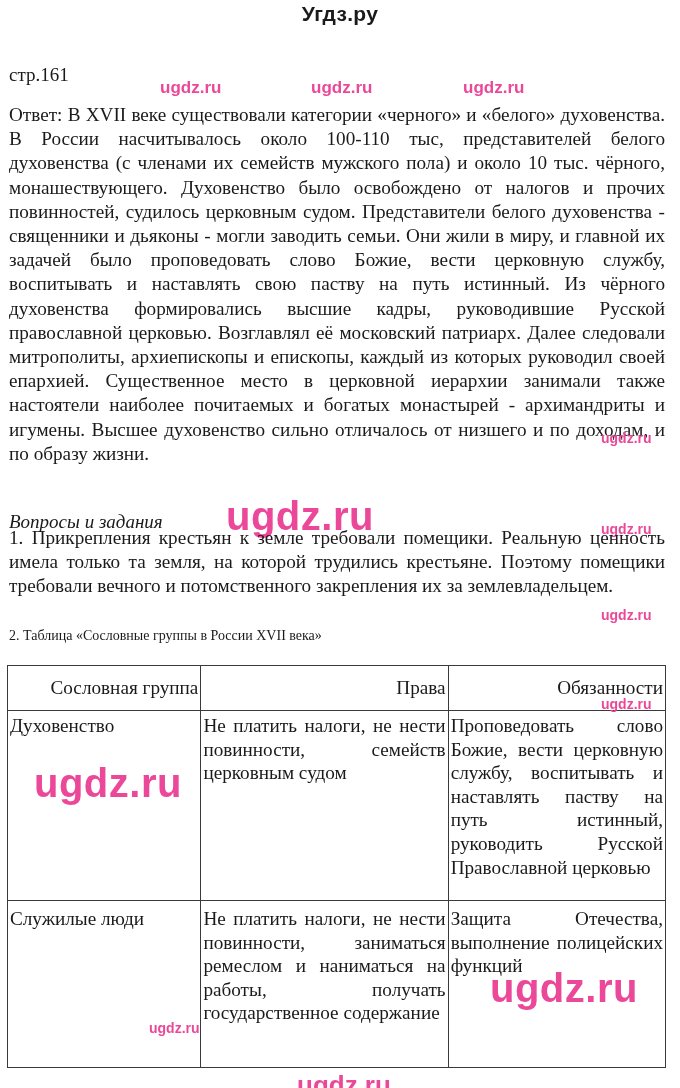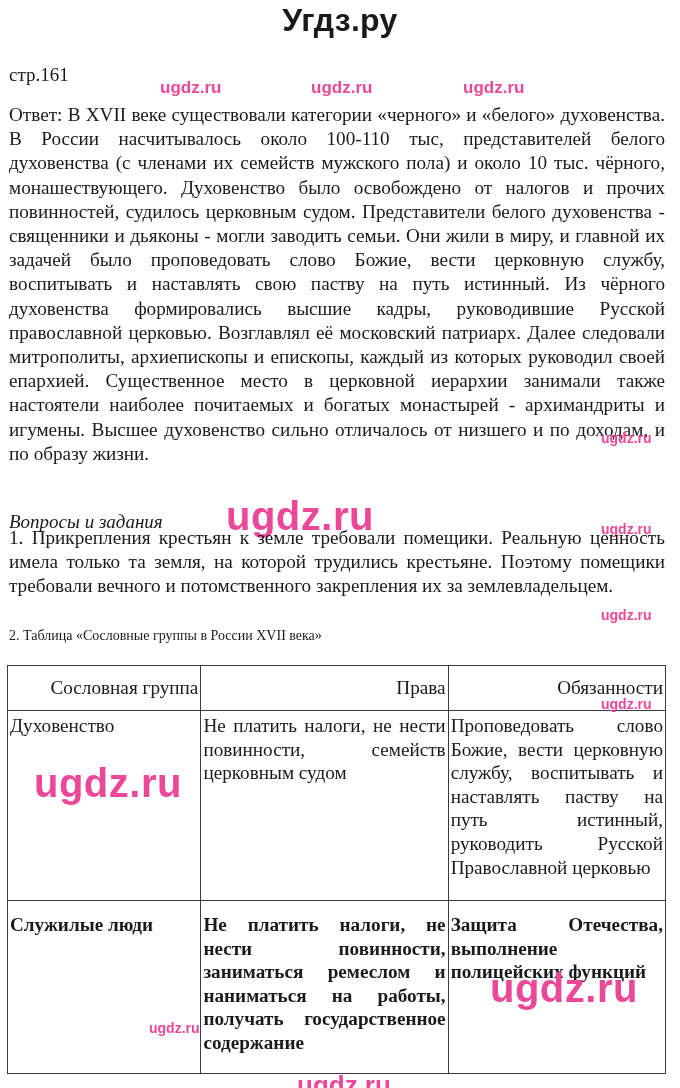--- a/index.html
+++ b/index.html
@@ -1,21 +1,21 @@
 <!DOCTYPE html>
 <html><head>
 <meta charset="utf-8">
 <style>
   html, body { margin: 0; padding: 0; background: #ffffff; }
   body { width: 680px; height: 1088px; position: relative; overflow: hidden; color: #1a1a1a; }
   .serif { font-family: "Liberation Serif", "DejaVu Serif", serif; margin-top: 20px; }
   .sans  { font-family: "Liberation Sans", "DejaVu Sans", sans-serif; }
 
   .site-title { position: absolute; top: 2px; left: 0; width: 680px; text-align: center;
-    font-size: 32px; font-weight: bold; letter-spacing: 0.3px; }
+    font-size: 21px; font-weight: bold; letter-spacing: 0.3px; }
 
   .page-ref { position: absolute; left: 9px; top: 44px; font-size: 19px; }
 
   .wm { position: absolute; font-weight: bold; color: #ec4899; white-space: nowrap; margin-top: 16px; }
   .wm-s { font-size: 17px; }
   .wm-xs { font-size: 14px; }
   .wm-l { font-size: 40px; letter-spacing: 0.5px; }
   .wm-m { font-size: 26px; }
 
   .para { position: absolute; left: 9px; width: 656px; font-size: 19.2px; line-height: 24.2px;
@@ -29,21 +29,21 @@
 
   table.groups { position: absolute; left: 7px; top: 645px; width: 659px; border-collapse: collapse;
     font-size: 19.2px; line-height: 23.6px; }
   table.groups th, table.groups td { border: 1.5px solid #3a3a3a; vertical-align: top; padding: 0 2px; }
   table.groups th { font-weight: normal; text-align: right; height: 44px; vertical-align: middle; }
   table.groups td { text-align: justify; text-align-last: left; }
   .c1 { width: 189px; }
   .c2 { width: 243px; }
   .c3 { width: 213px; }
   tr.r1 td { height: 186px; padding-top: 3px; }
-  tr.r2 td { height: 160px; padding-top: 12px; font-weight: bold; }
+  tr.r2 td { height: 160px; padding-top: 6px; }
   .cell-text { display: block; }
 </style>
 </head>
 <body>
 
 <div class="site-title sans">Угдз.ру</div>
 
 <div class="page-ref serif">стр.161</div>
 
 <div class="wm wm-s sans" style="left:160px; top:62px;">ugdz.ru</div>

